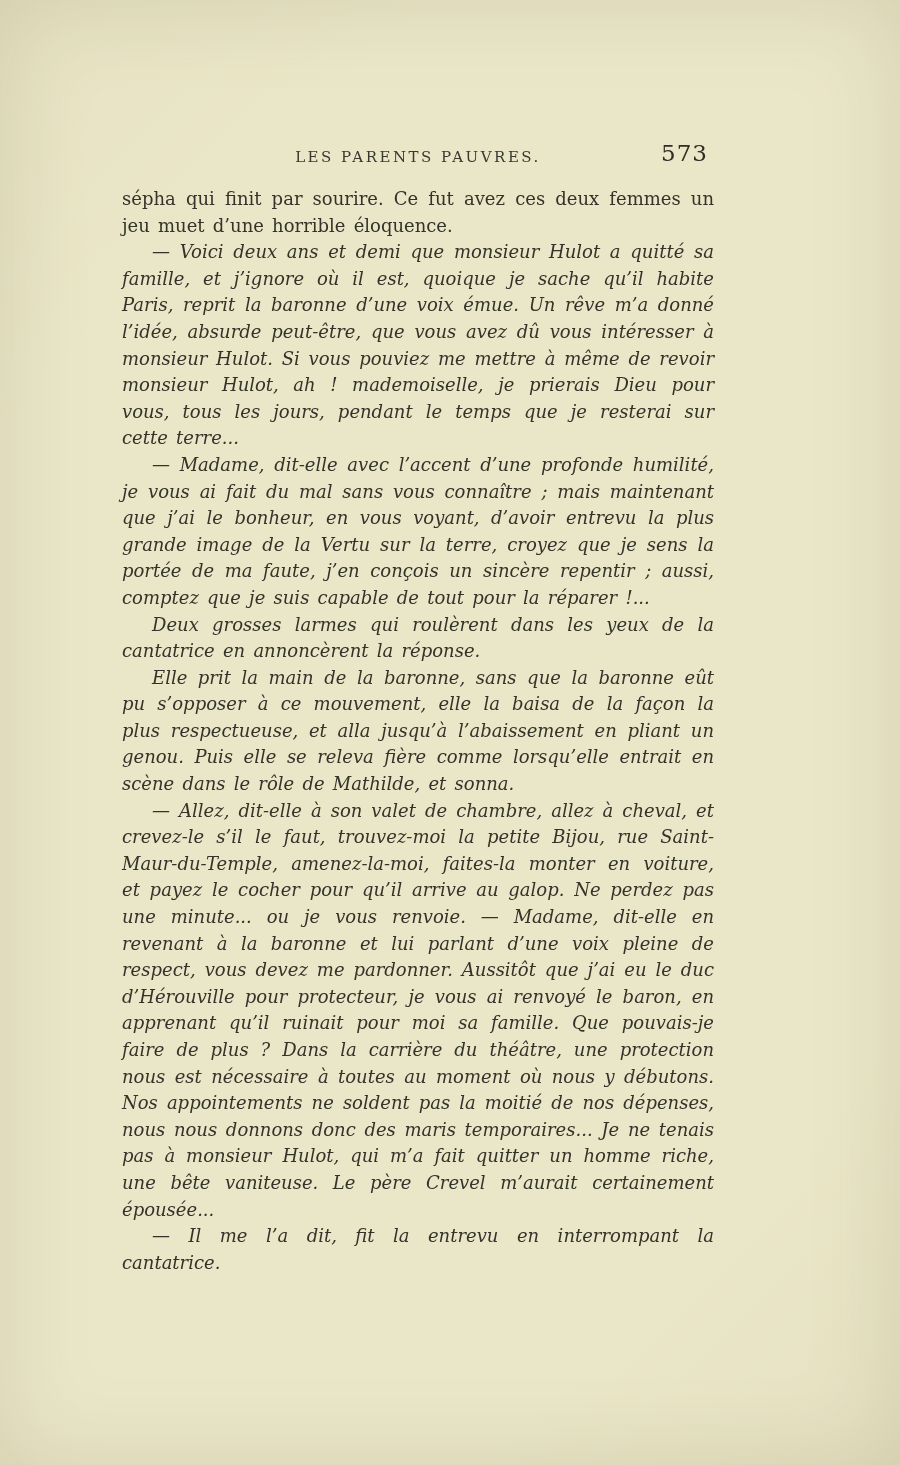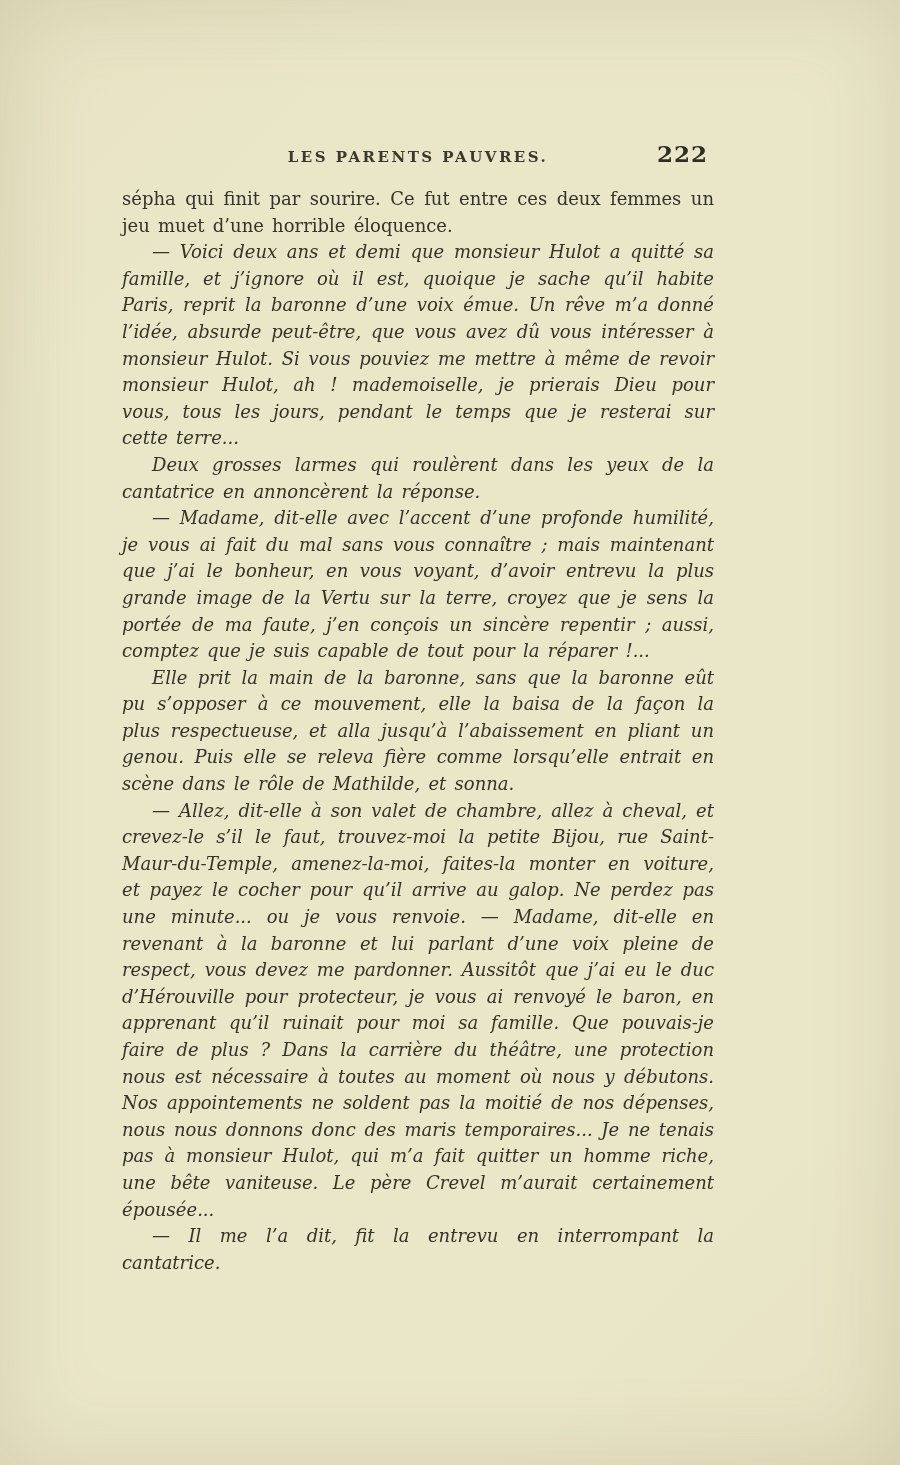--- a/index.html
+++ b/index.html
@@ -23,21 +23,20 @@
   .text-block {
     position: absolute;
     left: 122px;
     top: 140px;
     width: 592px;
     color: #35342b;
   }
   .running-header {
     position: relative;
     height: 46px;
-    font-weight: bold;
   }
   .header-title {
     position: absolute;
     left: 0;
     right: 0;
     top: 8px;
     text-align: center;
     font-size: 15px;
     letter-spacing: 2.5px;
     color: #3a3930;
@@ -63,25 +62,25 @@
     font-style: italic;
   }
 </style>
 </head>
 <body>
 
 <div class="page">
   <div class="text-block">
     <div class="running-header">
       <div class="header-title">LES PARENTS PAUVRES.</div>
-      <div class="page-number">222</div>
+      <div class="page-number">573</div>
     </div>
     <div class="body-text" id="body-text">
-        <p>sépha qui finit par sourire. Ce fut entre ces deux femmes un jeu muet d’une horrible éloquence.</p>
+        <p>sépha qui finit par sourire. Ce fut avez ces deux femmes un jeu muet d’une horrible éloquence.</p>
         <p class="indent">— Voici deux ans et demi que monsieur Hulot a quitté sa famille, et j’ignore où il est, quoique je sache qu’il habite Paris, reprit la baronne d’une voix émue. Un rêve m’a donné l’idée, absurde peut-être, que vous avez dû vous intéresser à monsieur Hulot. Si vous pouviez me mettre à même de revoir monsieur Hulot, ah ! mademoiselle, je prierais Dieu pour vous, tous les jours, pendant le temps que je resterai sur cette terre...</p>
+        <p class="indent">— Madame, dit-elle avec l’accent d’une profonde humilité, je vous ai fait du mal sans vous connaître ; mais maintenant que j’ai le bonheur, en vous voyant, d’avoir entrevu la plus grande image de la Vertu sur la terre, croyez que je sens la portée de ma faute, j’en conçois un sincère repentir ; aussi, comptez que je suis capable de tout pour la réparer !...</p>
         <p class="indent">Deux grosses larmes qui roulèrent dans les yeux de la cantatrice en annoncèrent la réponse.</p>
-        <p class="indent">— Madame, dit-elle avec l’accent d’une profonde humilité, je vous ai fait du mal sans vous connaître ; mais maintenant que j’ai le bonheur, en vous voyant, d’avoir entrevu la plus grande image de la Vertu sur la terre, croyez que je sens la portée de ma faute, j’en conçois un sincère repentir ; aussi, comptez que je suis capable de tout pour la réparer !...</p>
         <p class="indent">Elle prit la main de la baronne, sans que la baronne eût pu s’opposer à ce mouvement, elle la baisa de la façon la plus respectueuse, et alla jusqu’à l’abaissement en pliant un genou. Puis elle se releva fière comme lorsqu’elle entrait en scène dans le rôle de Mathilde, et sonna.</p>
         <p class="indent">— Allez, dit-elle à son valet de chambre, allez à cheval, et crevez-le s’il le faut, trouvez-moi la petite Bijou, rue Saint-Maur-du-Temple, amenez-la-moi, faites-la monter en voiture, et payez le cocher pour qu’il arrive au galop. Ne perdez pas une minute... ou je vous renvoie. — Madame, dit-elle en revenant à la baronne et lui parlant d’une voix pleine de respect, vous devez me pardonner. Aussitôt que j’ai eu le duc d’Hérouville pour protecteur, je vous ai renvoyé le baron, en apprenant qu’il ruinait pour moi sa famille. Que pouvais-je faire de plus ? Dans la carrière du théâtre, une protection nous est nécessaire à toutes au moment où nous y débutons. Nos appointements ne soldent pas la moitié de nos dépenses, nous nous donnons donc des maris temporaires... Je ne tenais pas à monsieur Hulot, qui m’a fait quitter un homme riche, une bête vaniteuse. Le père Crevel m’aurait certainement épousée...</p>
         <p class="indent">— Il me l’a dit, fit la entrevu en interrompant la cantatrice.</p>
       </div>
   </div>
 </div>
 
 </body></html>

